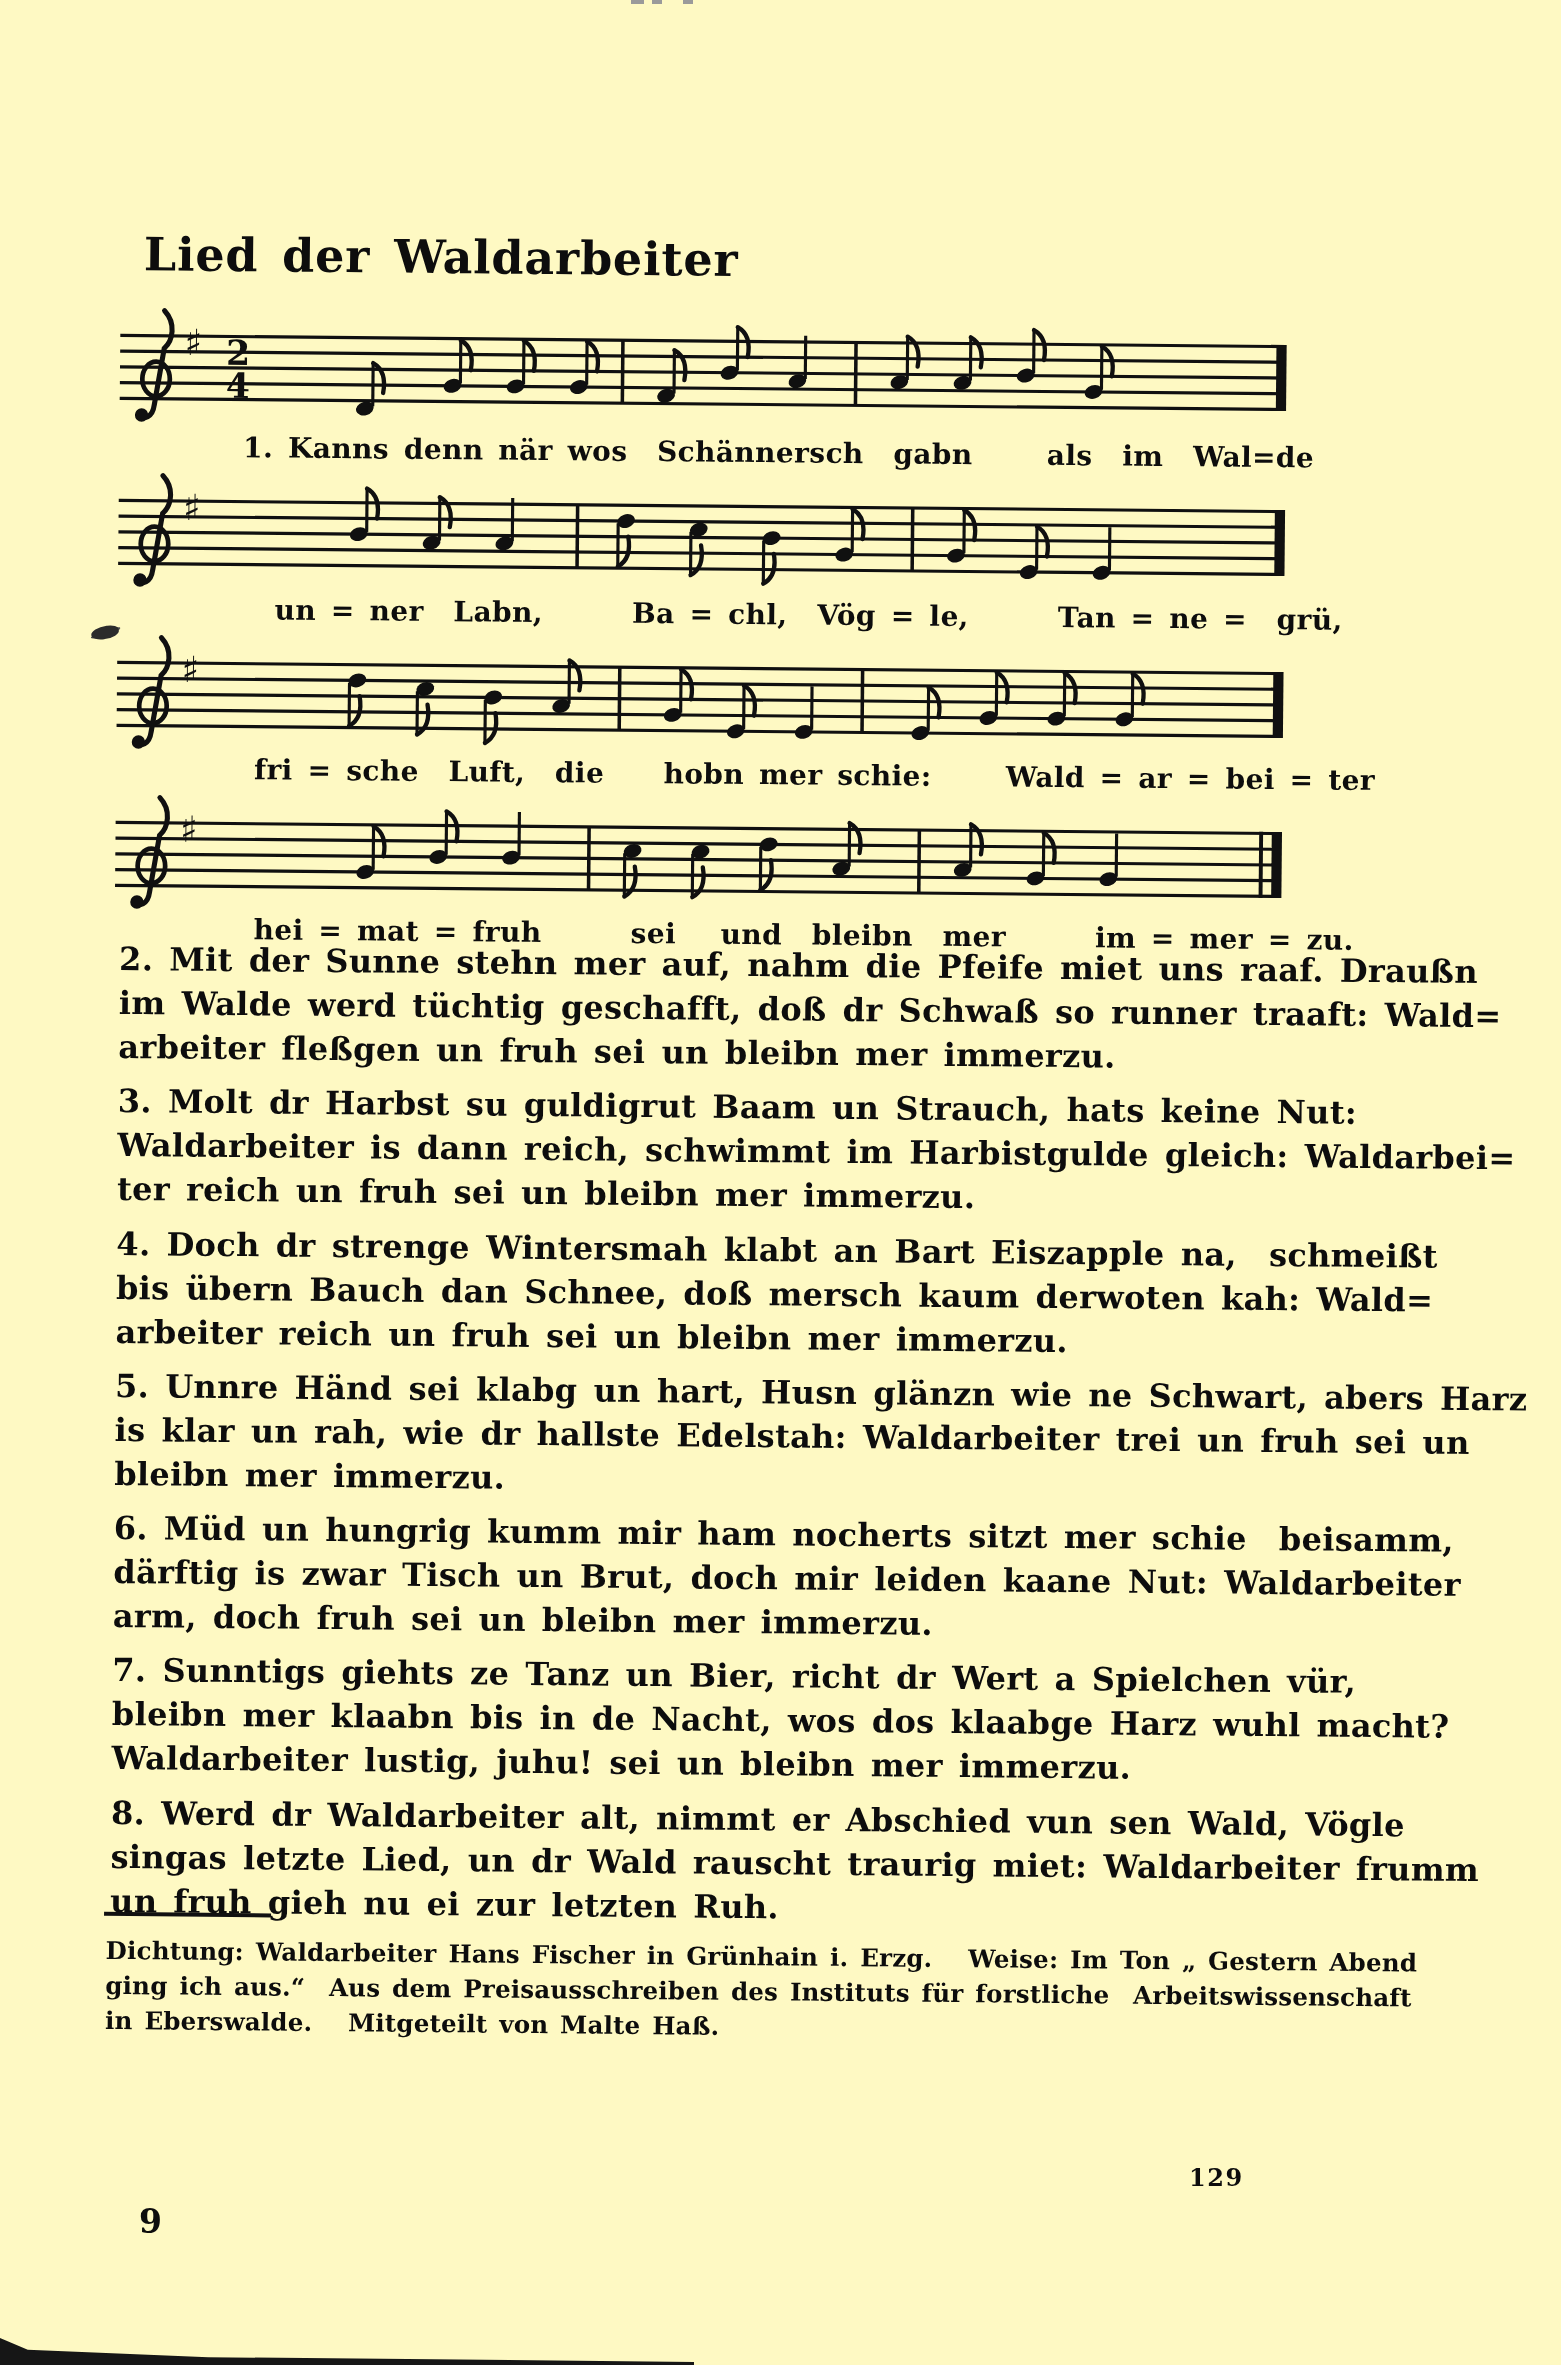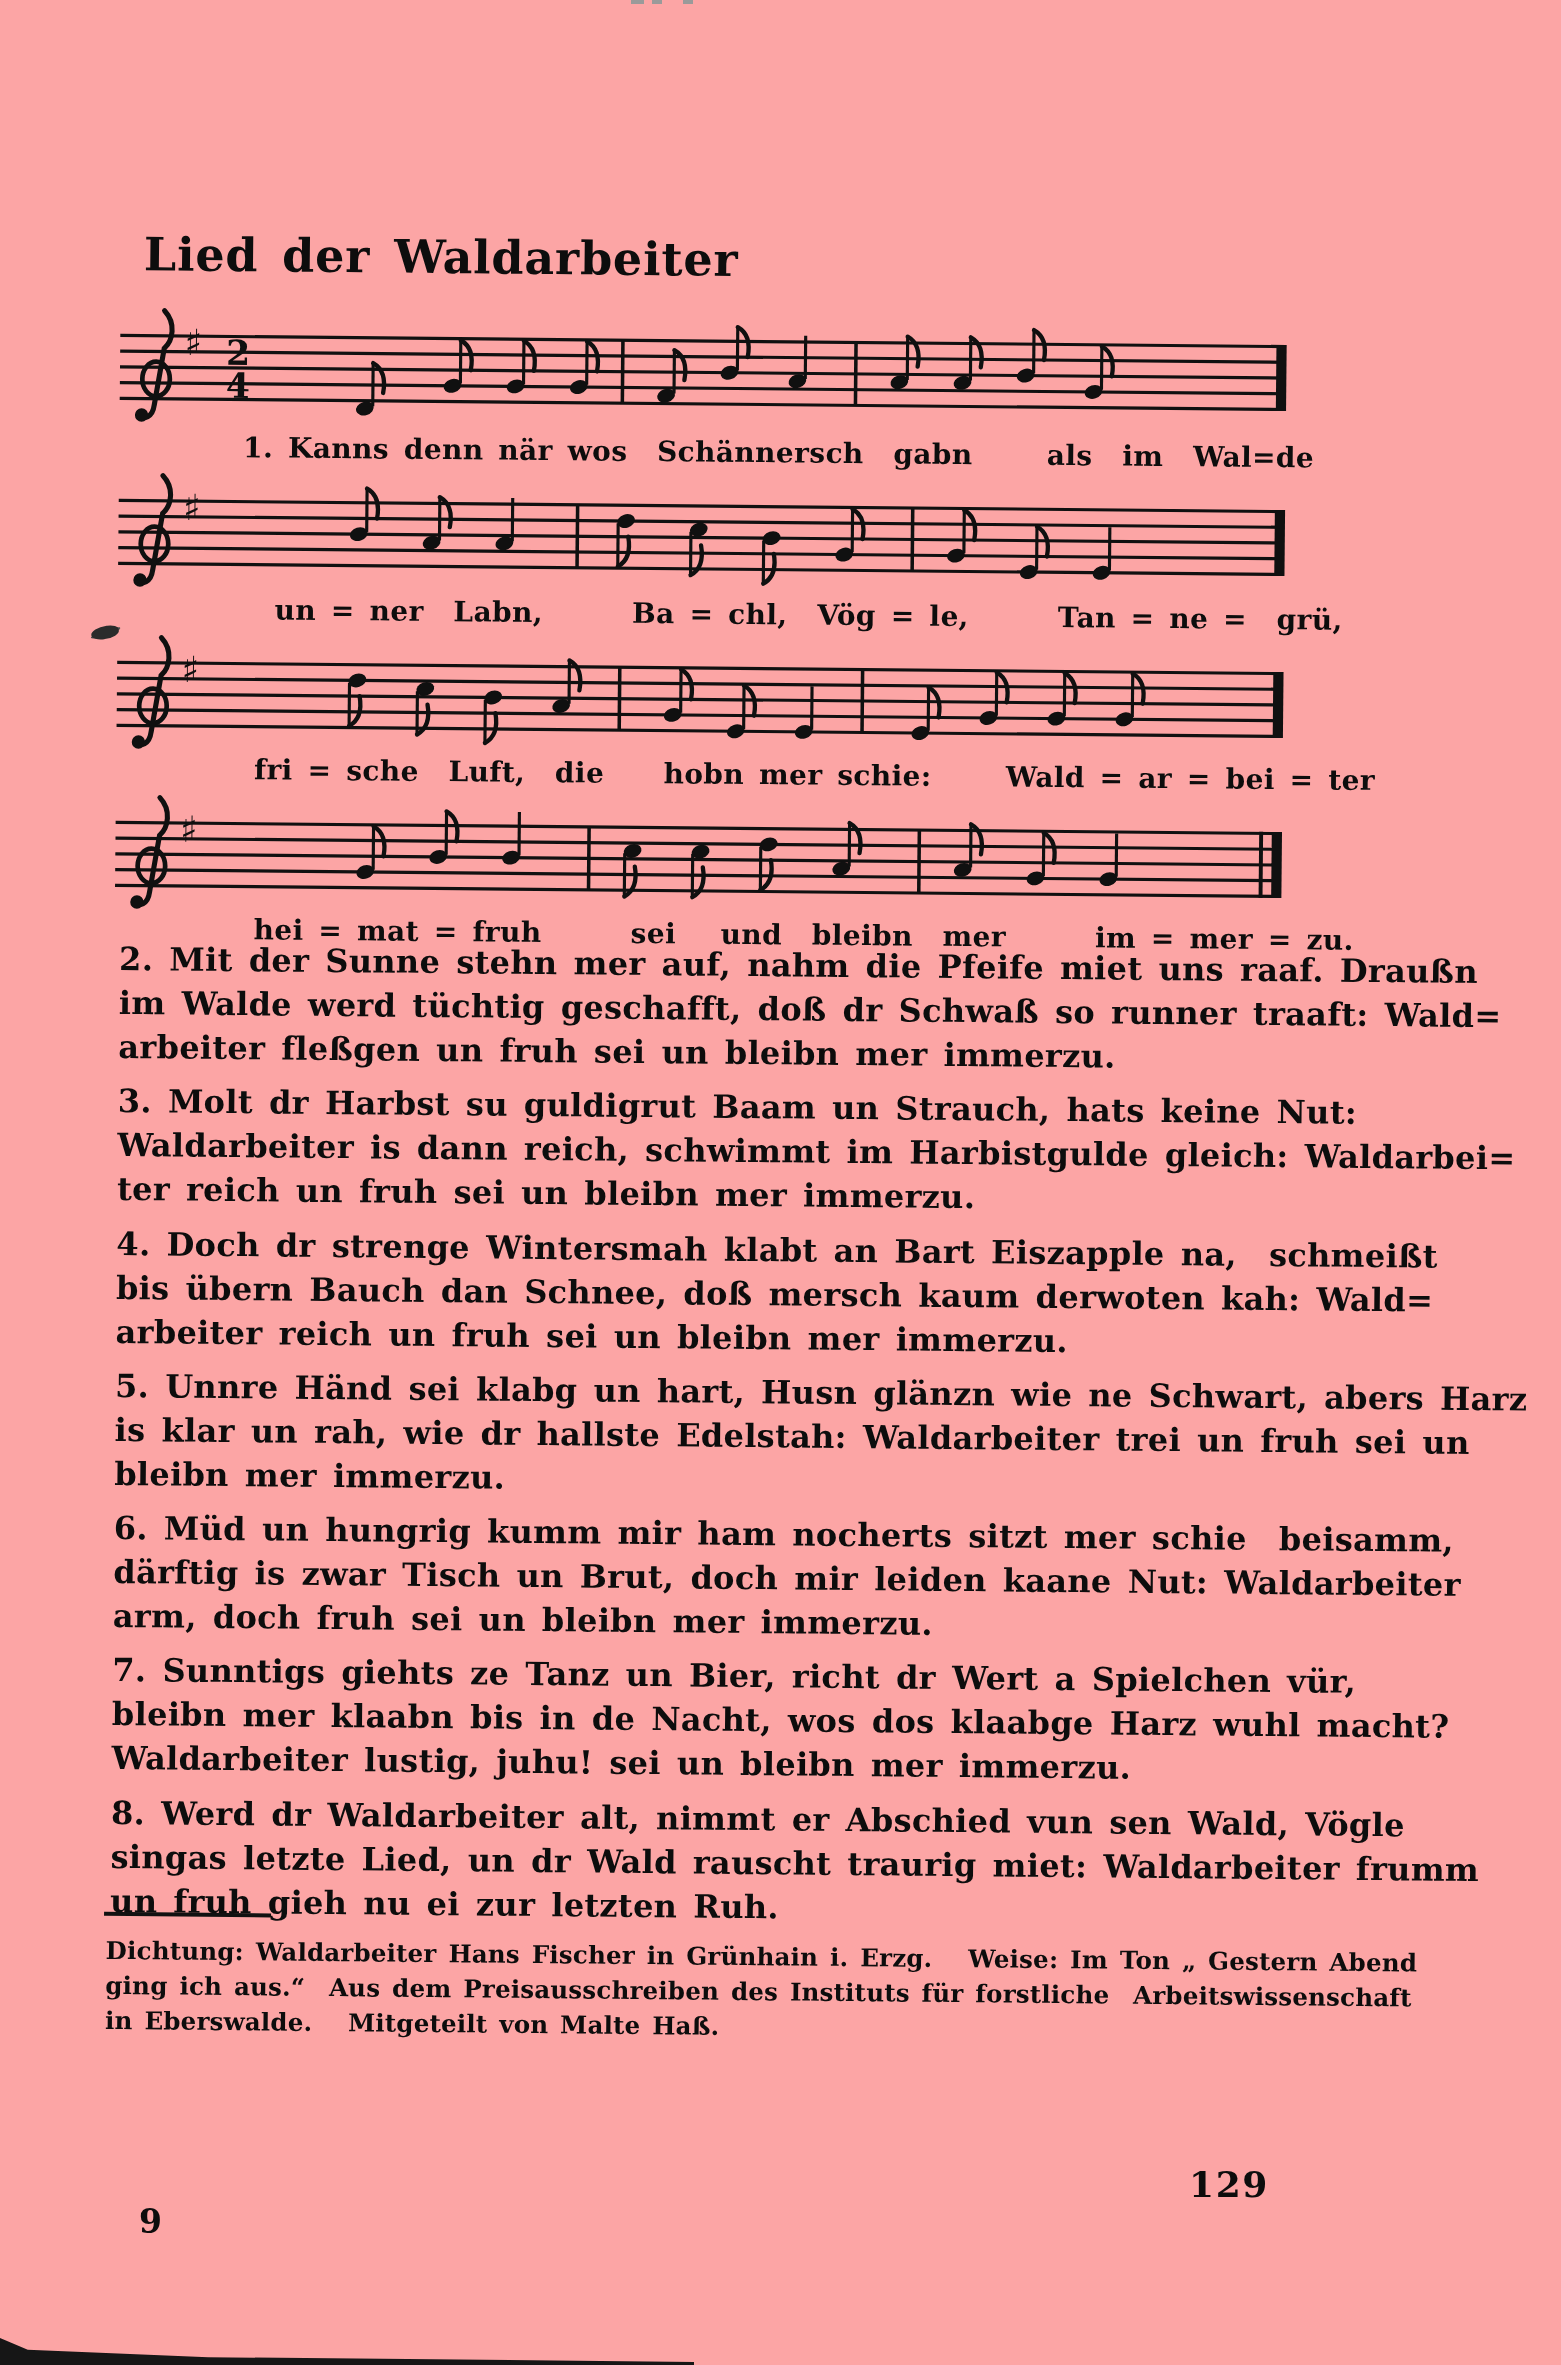--- a/index.html
+++ b/index.html
@@ -1,19 +1,19 @@
 <!DOCTYPE html>
 <html style="font-size:12.6px"><head>
 <meta charset="utf-8">
 <style>
   html,body{margin:0;padding:0;background:#e8e8e6;}
   #page{
     position:relative;
     width:1562px;height:2366px;
-    background:#fca5a5;
+    background:#fef9c3;
     overflow:hidden;
     font-family:"DejaVu Serif", serif;
     color:#0d0d0d;
   }
   .scan{position:absolute;inset:0;transform:rotate(0.55deg);transform-origin:126px 252px;}
   .page-title{
     position:absolute;left:144px;top:227px;
     font-size:46px;font-weight:bold;letter-spacing:0.8px;word-spacing:7px;
     white-space:pre;
   }
@@ -31,21 +31,21 @@
   .footnote-rule{
     position:absolute;left:120px;top:1912px;width:167px;height:4px;background:#111;
   }
   #footnote{position:absolute;left:122px;top:1933px;}
   .footnote-line{
     font-size:24.5px;font-weight:bold;line-height:35px;white-space:pre;
     word-spacing:3.2px;letter-spacing:0.2px;
   }
   .page-num{position:absolute;font-weight:bold;font-family:"DejaVu Serif",serif;}
   #pn-left{left:139px;top:2202px;font-size:33px;}
-  #pn-right{left:1189px;top:2163px;font-size:36px;letter-spacing:1.6px;}
+  #pn-right{left:1189px;top:2163px;font-size:24px;letter-spacing:1.6px;}
   
   .smudge{
     position:absolute;left:91px;top:626px;width:28px;height:12.6px;
     background:#2b2b2b;border-radius:60% 40% 55% 45%;
     transform:rotate(-8deg);
     box-shadow:-4.7px 2.4px 0 -4px #444, 6.3px -1.6px 0 -4.7px #555;
   }
   .top-dash{position:absolute;top:0;height:4px;background:#9a9a9a;}
   .bottom-shadow{
     position:absolute;left:0;top:2332px;width:694px;height:34px;

